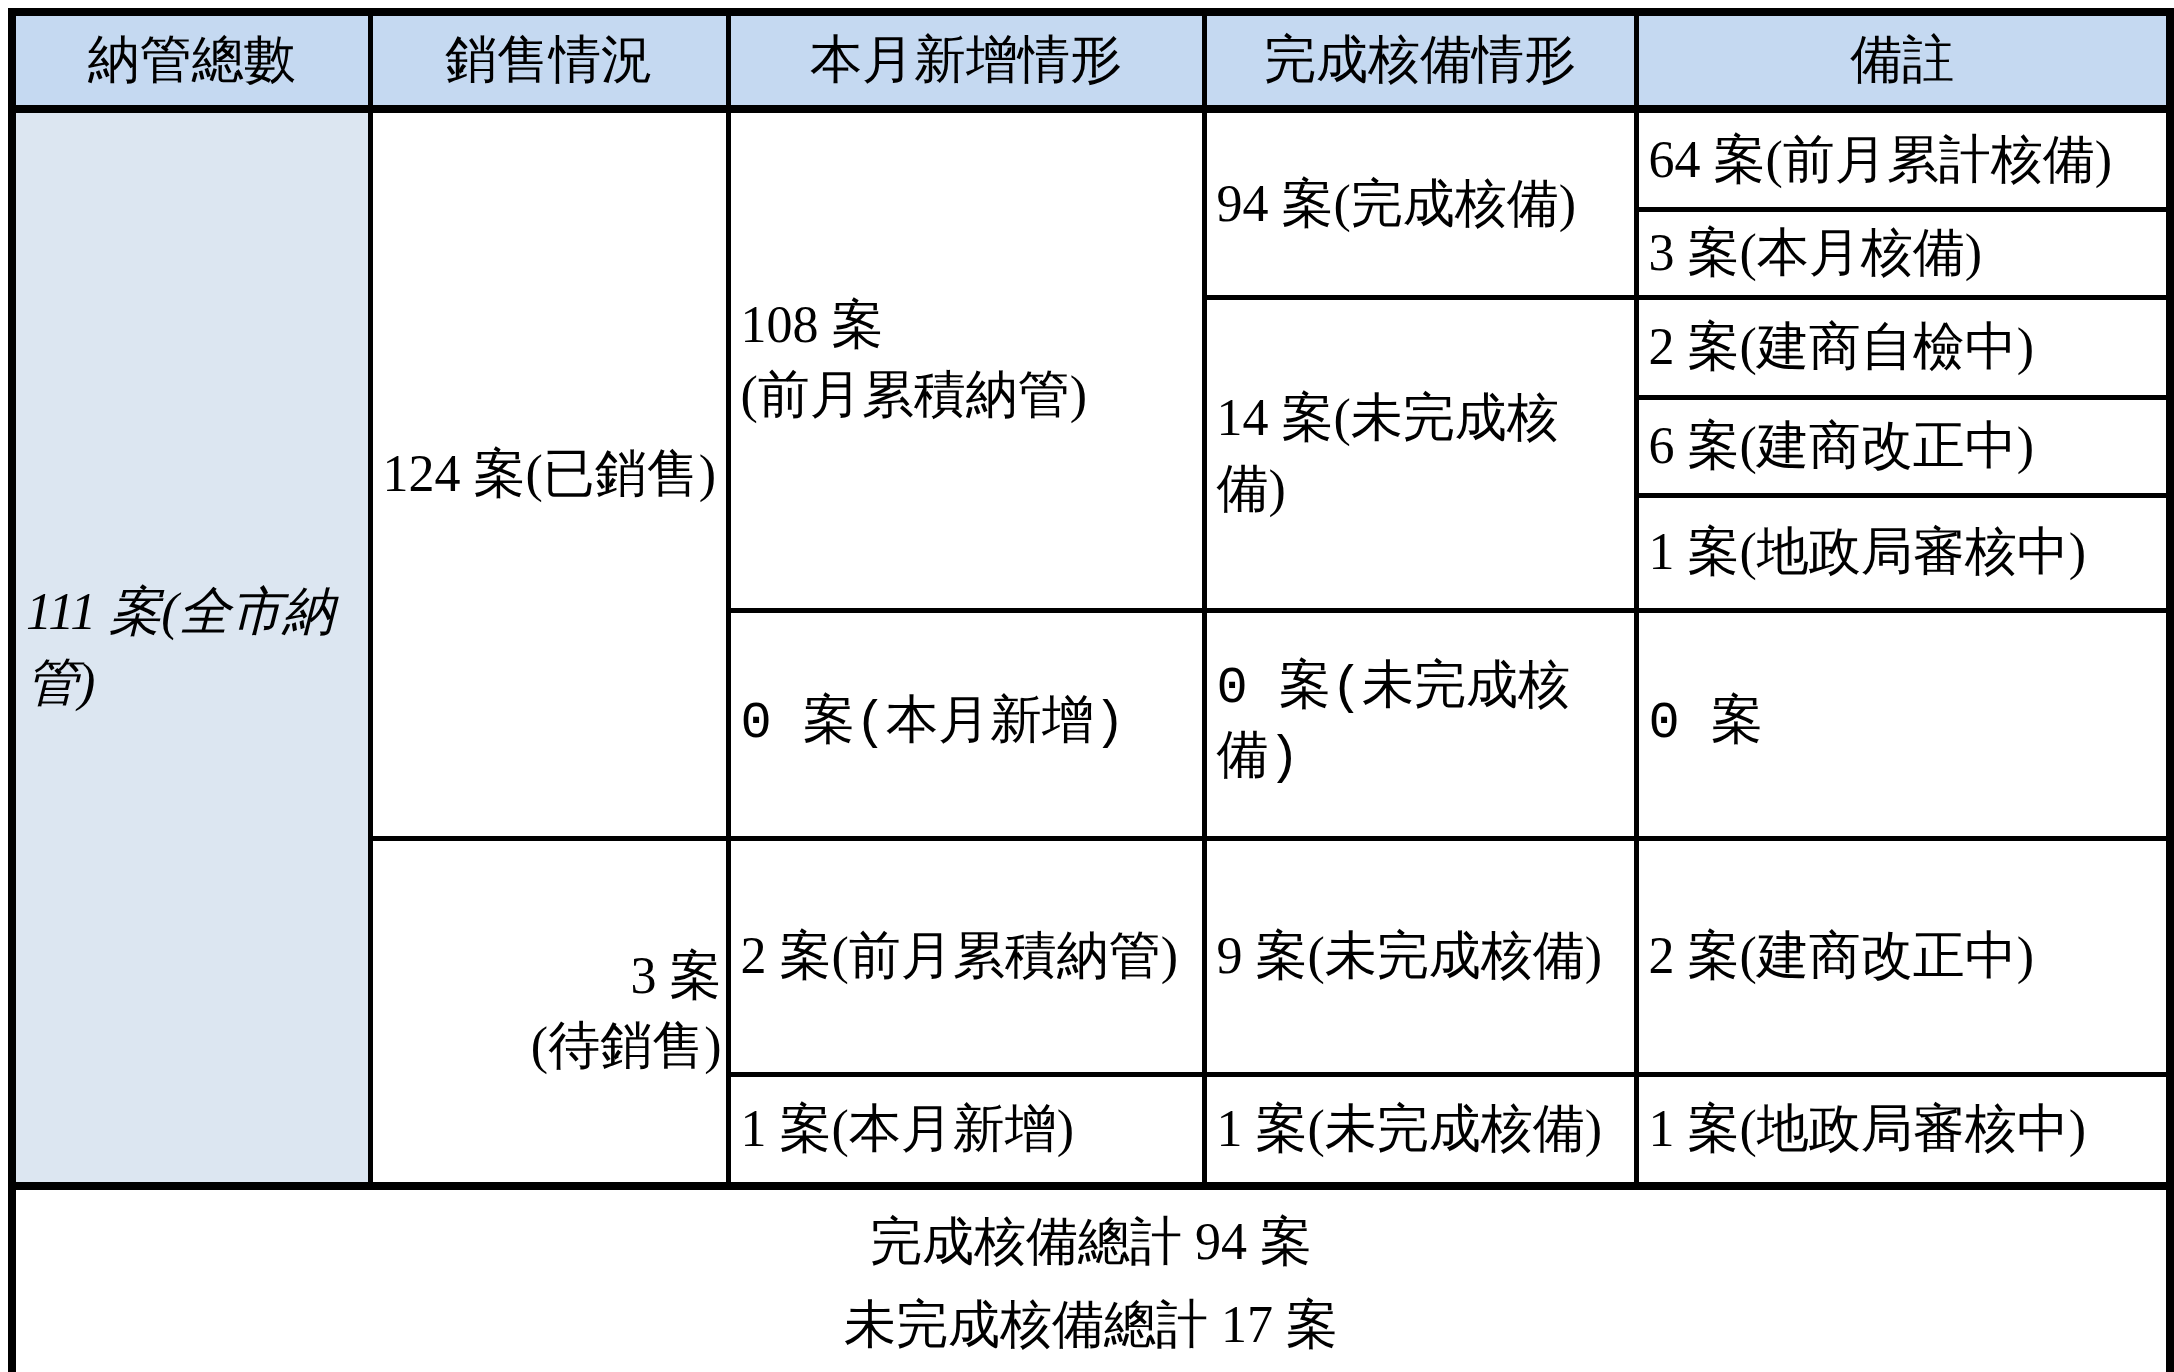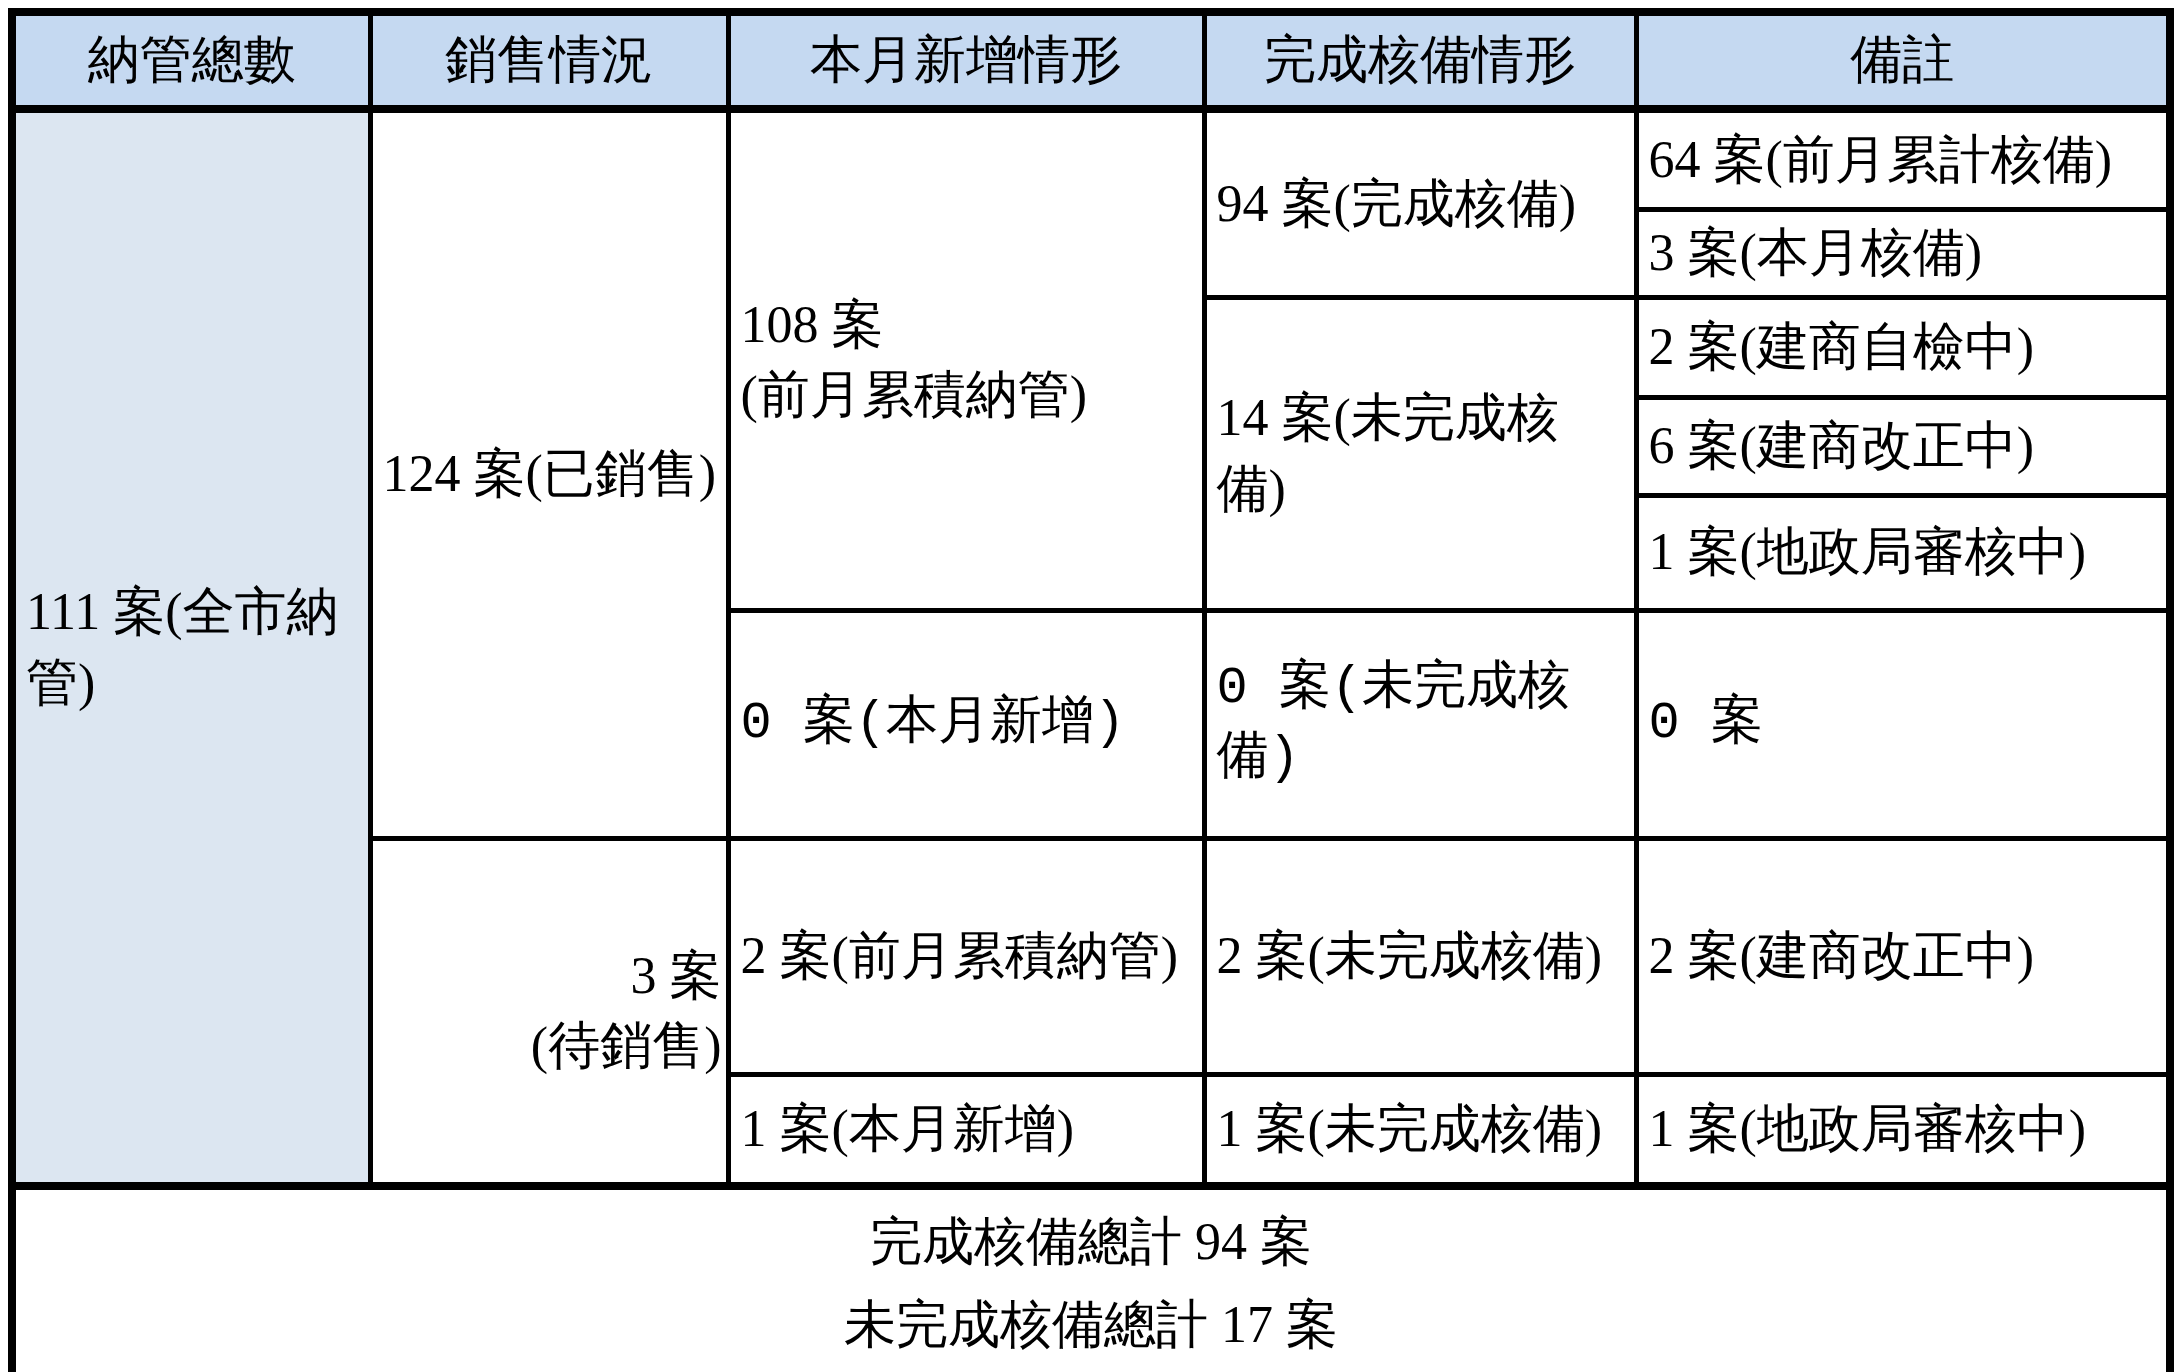--- a/index.html
+++ b/index.html
@@ -35,21 +35,21 @@
   td.b-top-thick{border-top-width:8px;}
   td.b-bot-thick{border-bottom-width:8px;}
   tr.summary-row td{border-top-width:8px;}
 
   th{
     background:var(--header-bg);
     text-align:center;
     padding:4px 4px;
   }
   td{padding:4px 6px 4px 10px;text-align:left;background:#ffffff;}
-  td.first-col{background:var(--col1-bg);}
+  td.first-col{background:var(--col1-bg);font-style:italic;}
   td.center{text-align:right;padding:4px 4px;}
   td.two-line{white-space:pre-line;line-height:1.8;}
   tr.summary-row td{
     text-align:center;
     padding:10px 4px;
     line-height:1.6;
   }
   
   tr.h-head{height:97px;}
   tr.h-r1{height:100px;}
@@ -113,21 +113,21 @@
     <tr class="h-r6">
       <td class="b-top-thick b-bot-thick">0 案(本月新增)</td>
       <td class="b-top-thick b-bot-thick">0 案(未完成核備)</td>
       <td class="b-top-thick b-bot-thick">0 案</td>
     </tr>
 
     <tr class="h-r7">
       <td class="center two-line b-top-thick" rowspan="2">3 案
 (待銷售)</td>
       <td class="b-top-thick">2 案(前月累積納管)</td>
-      <td class="b-top-thick">2 案(未完成核備)</td>
+      <td class="b-top-thick">9 案(未完成核備)</td>
       <td class="b-top-thick">2 案(建商改正中)</td>
     </tr>
 
     <tr class="h-r8">
       <td>1 案(本月新增)</td>
       <td>1 案(未完成核備)</td>
       <td>1 案(地政局審核中)</td>
     </tr>
 
     <tr class="h-sum summary-row">

